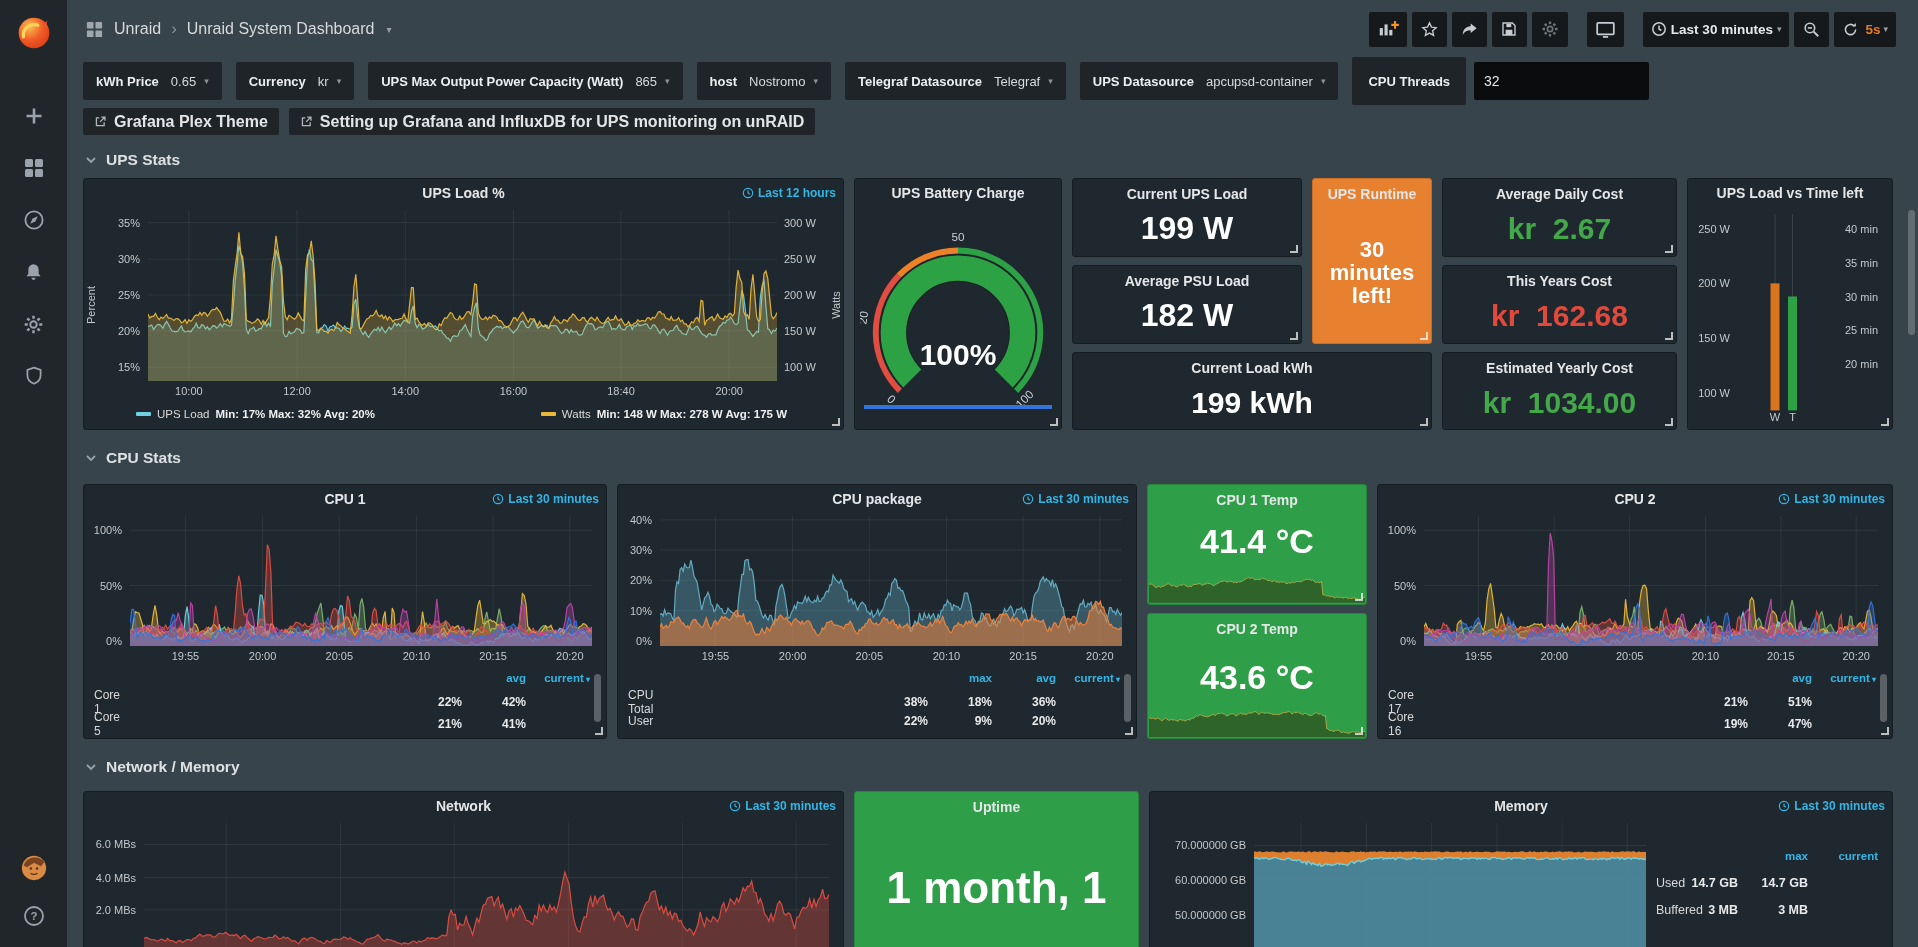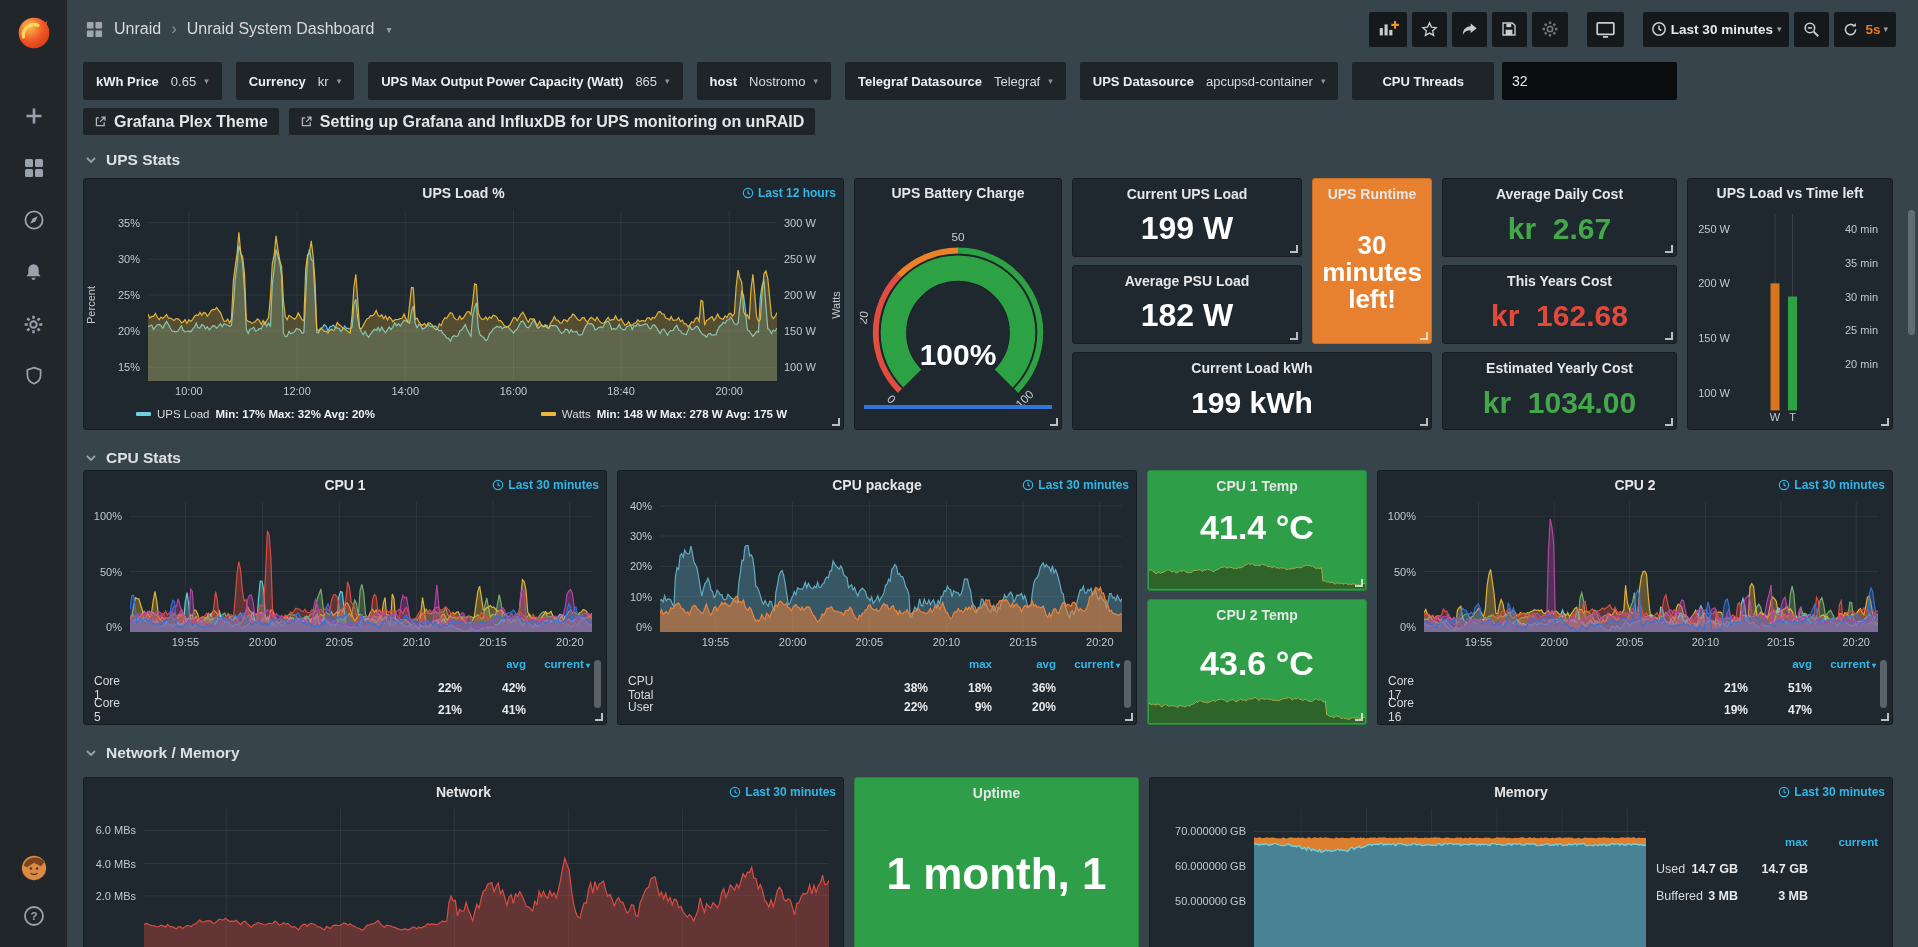--- a/index.html
+++ b/index.html
@@ -46,21 +46,21 @@
   .link-chip svg{color:#aeb5bb;}
 
   
   .dash{position:absolute;left:83px;right:25px;top:148px;}
   .section-header{display:flex;align-items:center;gap:9px;height:24px;margin:16px 0 0 2px;
                   font-size:15.5px;font-weight:700;color:#dee1e3;cursor:pointer;}
   .section-header svg{color:#9aa2a9;}
 
   .row{display:grid;gap:8px 10px;}
   .row-ups{margin-top:6px;grid-template-columns:761px 208px 230px 120px 235px 1fr;grid-template-rows:79px 79px 78px;}
-  .row-cpu{grid-template-columns:524px 520px 220px 1fr;grid-template-rows:121px 126px;}
+  .row-cpu{margin-top:14px;grid-template-columns:524px 520px 220px 1fr;grid-template-rows:121px 126px;}
   .row-net{margin-top:12px;grid-template-columns:761px 285px 1fr;grid-template-rows:250px;}
 
   .panel{position:relative;background:#1F282E;border:1px solid #161d22;border-radius:3px;
          display:flex;flex-direction:column;overflow:hidden;}
   .panel::after{content:"";position:absolute;right:3px;bottom:3px;width:6px;height:6px;
                 border-right:2px solid rgba(255,255,255,0.7);border-bottom:2px solid rgba(255,255,255,0.7);}
   .panel-header{height:28px;flex:none;position:relative;}
   .panel-title{position:absolute;left:0;right:0;top:0;line-height:28px;text-align:center;
                font-size:14px;font-weight:700;color:#e4e6e8;cursor:pointer;}
   .time-override{position:absolute;right:7px;top:7px;display:flex;align-items:center;gap:4px;
@@ -111,21 +111,21 @@
 
   
   .stat-title{flex:none;margin-top:7px;text-align:center;font-size:14px;font-weight:700;color:#e4e6e8;cursor:pointer;}
   .stat-value{flex:1;display:flex;align-items:center;justify-content:center;text-align:center;
               font-size:32px;font-weight:700;color:#fff;white-space:pre;line-height:1.05;}
   .stat-value.green{color:#43A84A;}
   .stat-value.red{color:#E2493B;}
   .panel.bg-orange{background:#E8812F;border-color:#c96d22;}
   .panel.bg-green{background:#2F9E48;border-color:#27853c;}
   .panel.bg-orange .stat-value,.panel.bg-green .stat-value{color:#fff;}
-  .p-runtime .stat-value{font-size:26px;padding:0 6px;white-space:normal;}
+  .p-runtime .stat-value{font-size:22px;padding:0 6px;white-space:normal;}
   .p-kwh .stat-value,.p-cost .stat-value{font-size:30px;}
   .p-temp .stat-value{font-size:34px;align-items:center;}
   .spark{position:absolute;left:1px;right:1px;bottom:1px;height:30%;}
   .spark svg{width:100%;height:100%;display:block;}
   .p-uptime .stat-value{align-items:flex-start;padding-top:50px;font-size:44px;}
 
   
   .gauge-wrap{position:relative;flex:1;display:flex;align-items:center;justify-content:center;}
   .gauge-wrap svg{width:196px;height:186px;}
   .gtick{fill:#c9ced3;font-size:12px;font-family:"Liberation Sans",sans-serif;}
@@ -325,21 +325,21 @@
       <span class="var-label">Telegraf Datasource</span>
       <span class="var-value">Telegraf</span>
       <span class="var-caret">▾</span>
     </div>
     <div class="var-box">
       <span class="var-label">UPS Datasource</span>
       <span class="var-value">apcupsd-container</span>
       <span class="var-caret">▾</span>
     </div>
     <div class="var-box" style="background:transparent;padding:0;">
-      <span class="var-label" style="background:#1F2428;height:38px;display:flex;align-items:center;padding:0 30px;border-radius:2px;">CPU Threads</span>
+      <span class="var-label" style="background:#1F2428;height:48px;display:flex;align-items:center;padding:0 16px;border-radius:2px;">CPU Threads</span>
       <input class="var-input" value="32" style="">
     </div>
   </div>
   <div class="link-row">
     <div class="link-chip">
       <svg width="13" height="13" viewBox="0 0 16 16">
           <path d="M6.5 3.5H3v9.5h9.5V9" stroke="currentColor" stroke-width="1.6" fill="none"></path>
           <path d="M9 2.5h4.5V7M13.2 2.8L7.5 8.5" stroke="currentColor" stroke-width="1.6" fill="none"></path>
         </svg>
       <span>Grafana Plex Theme</span>

